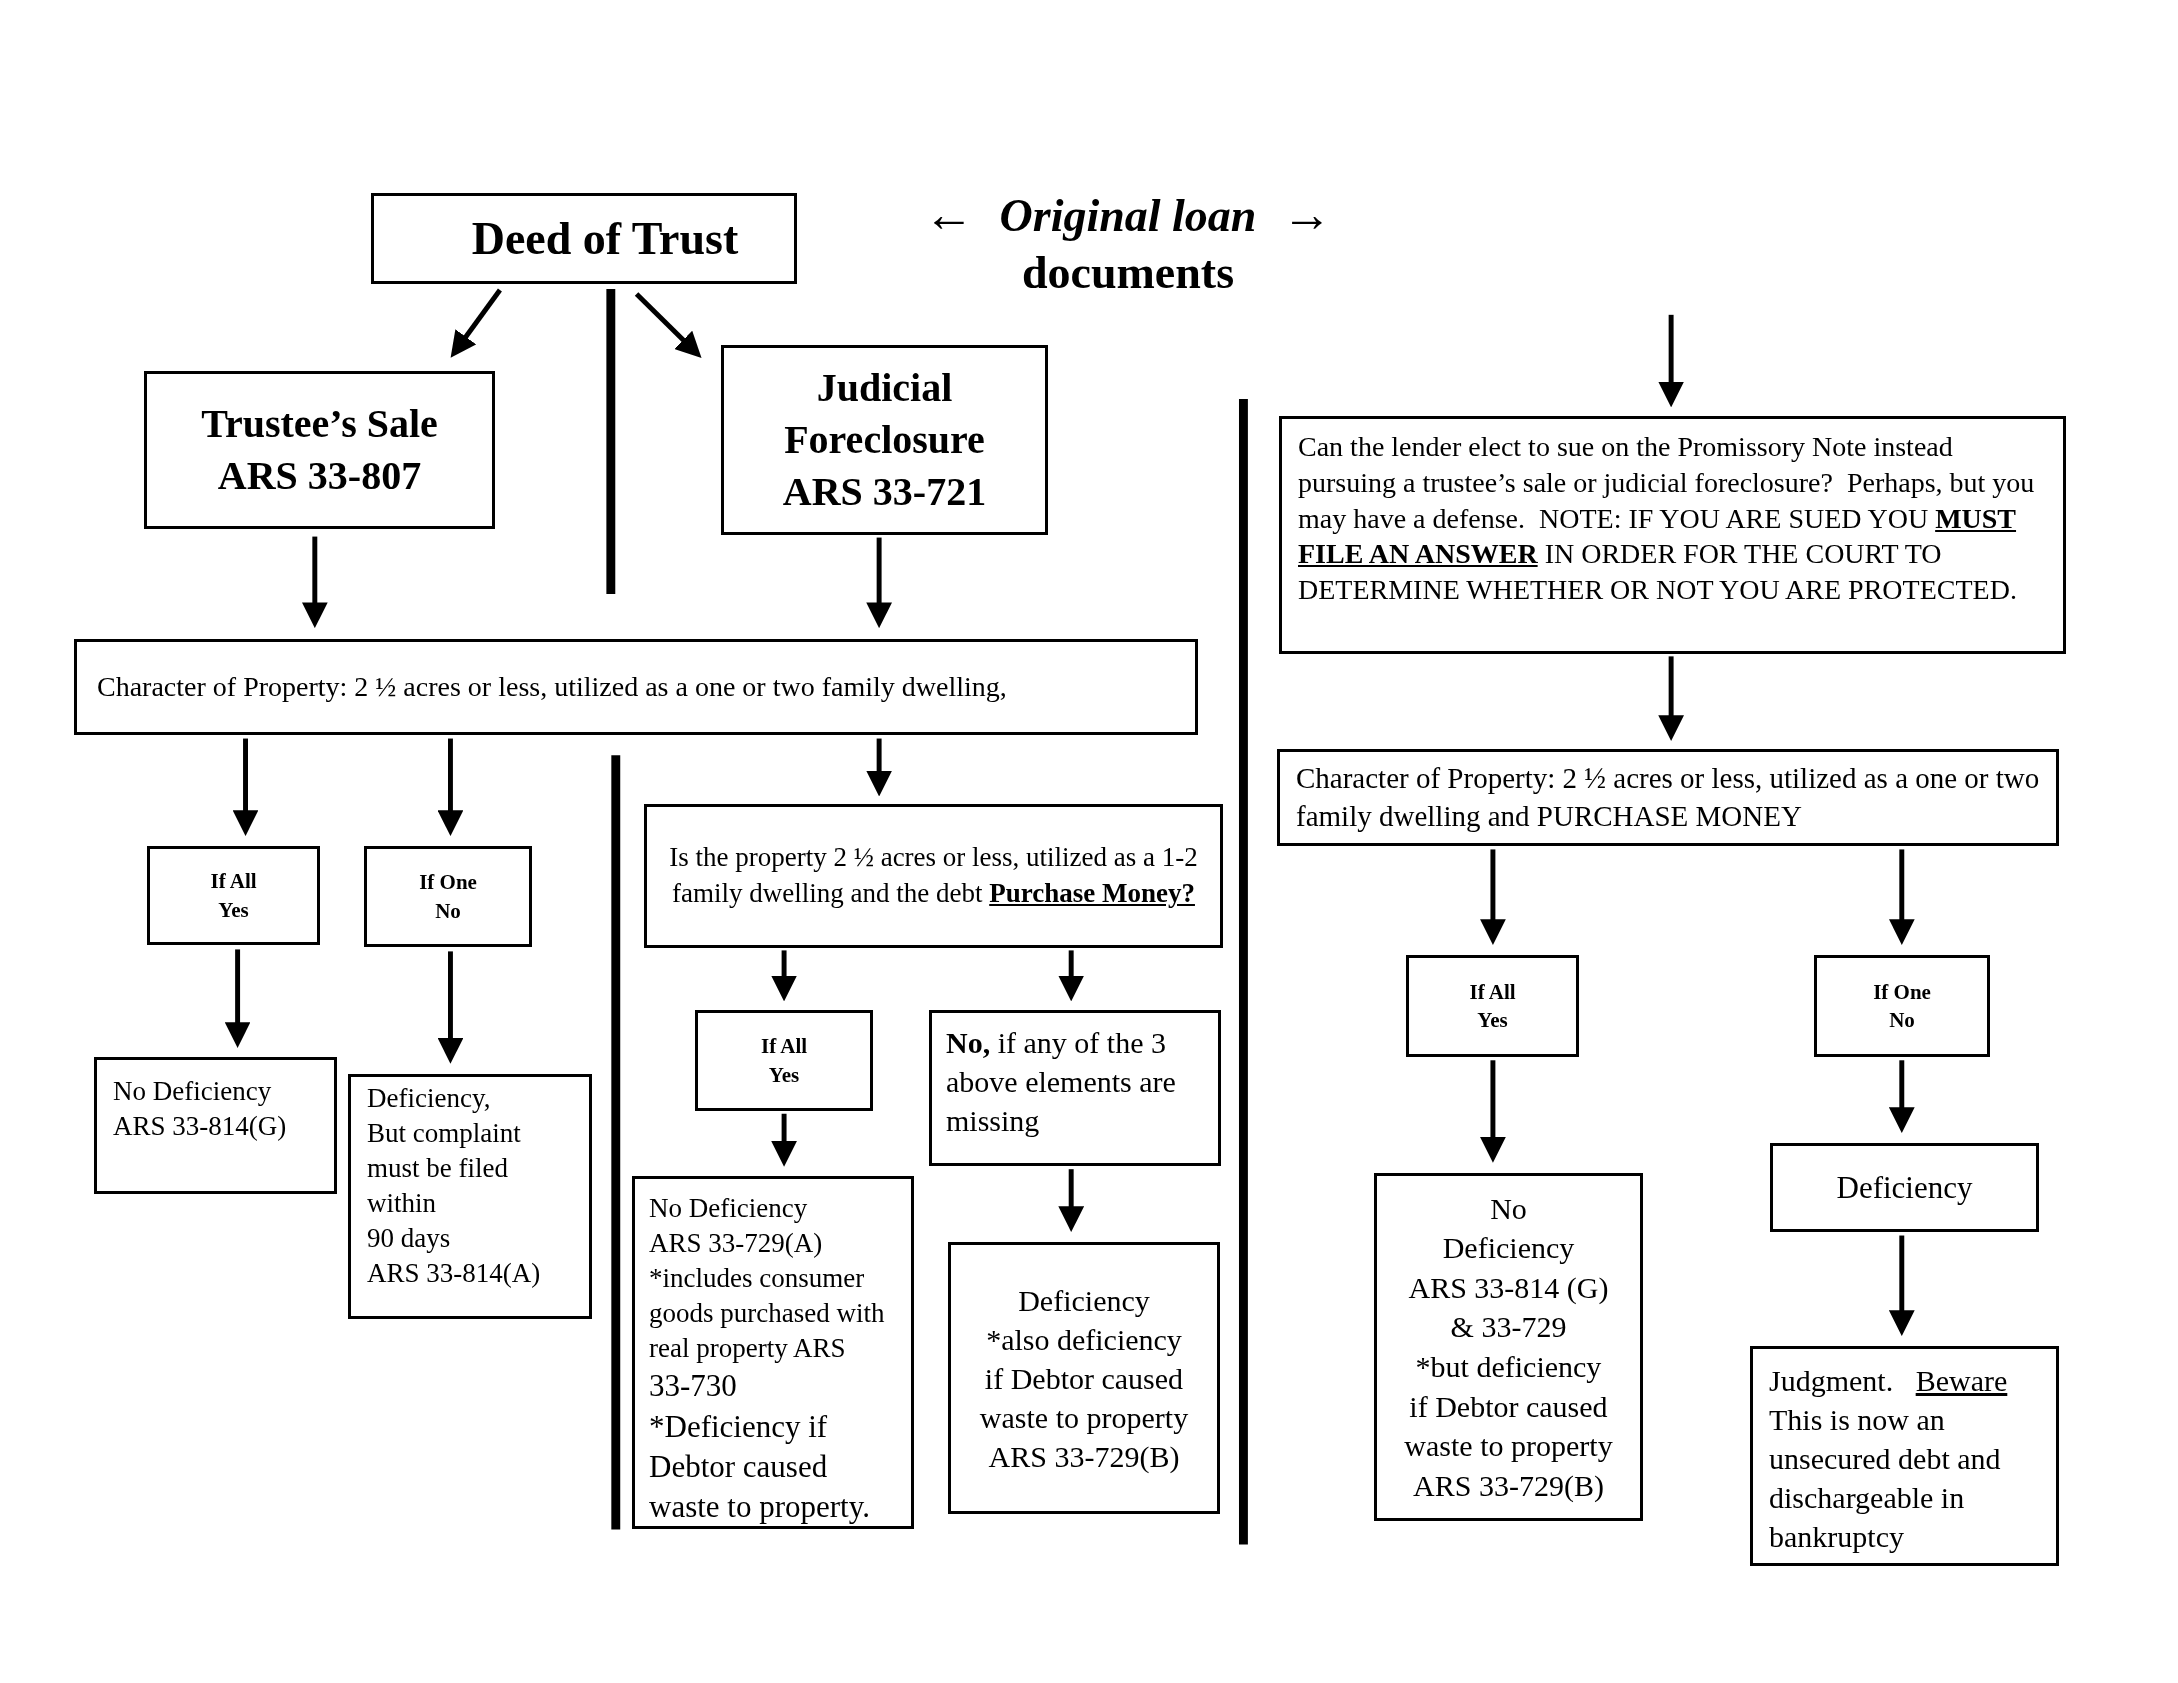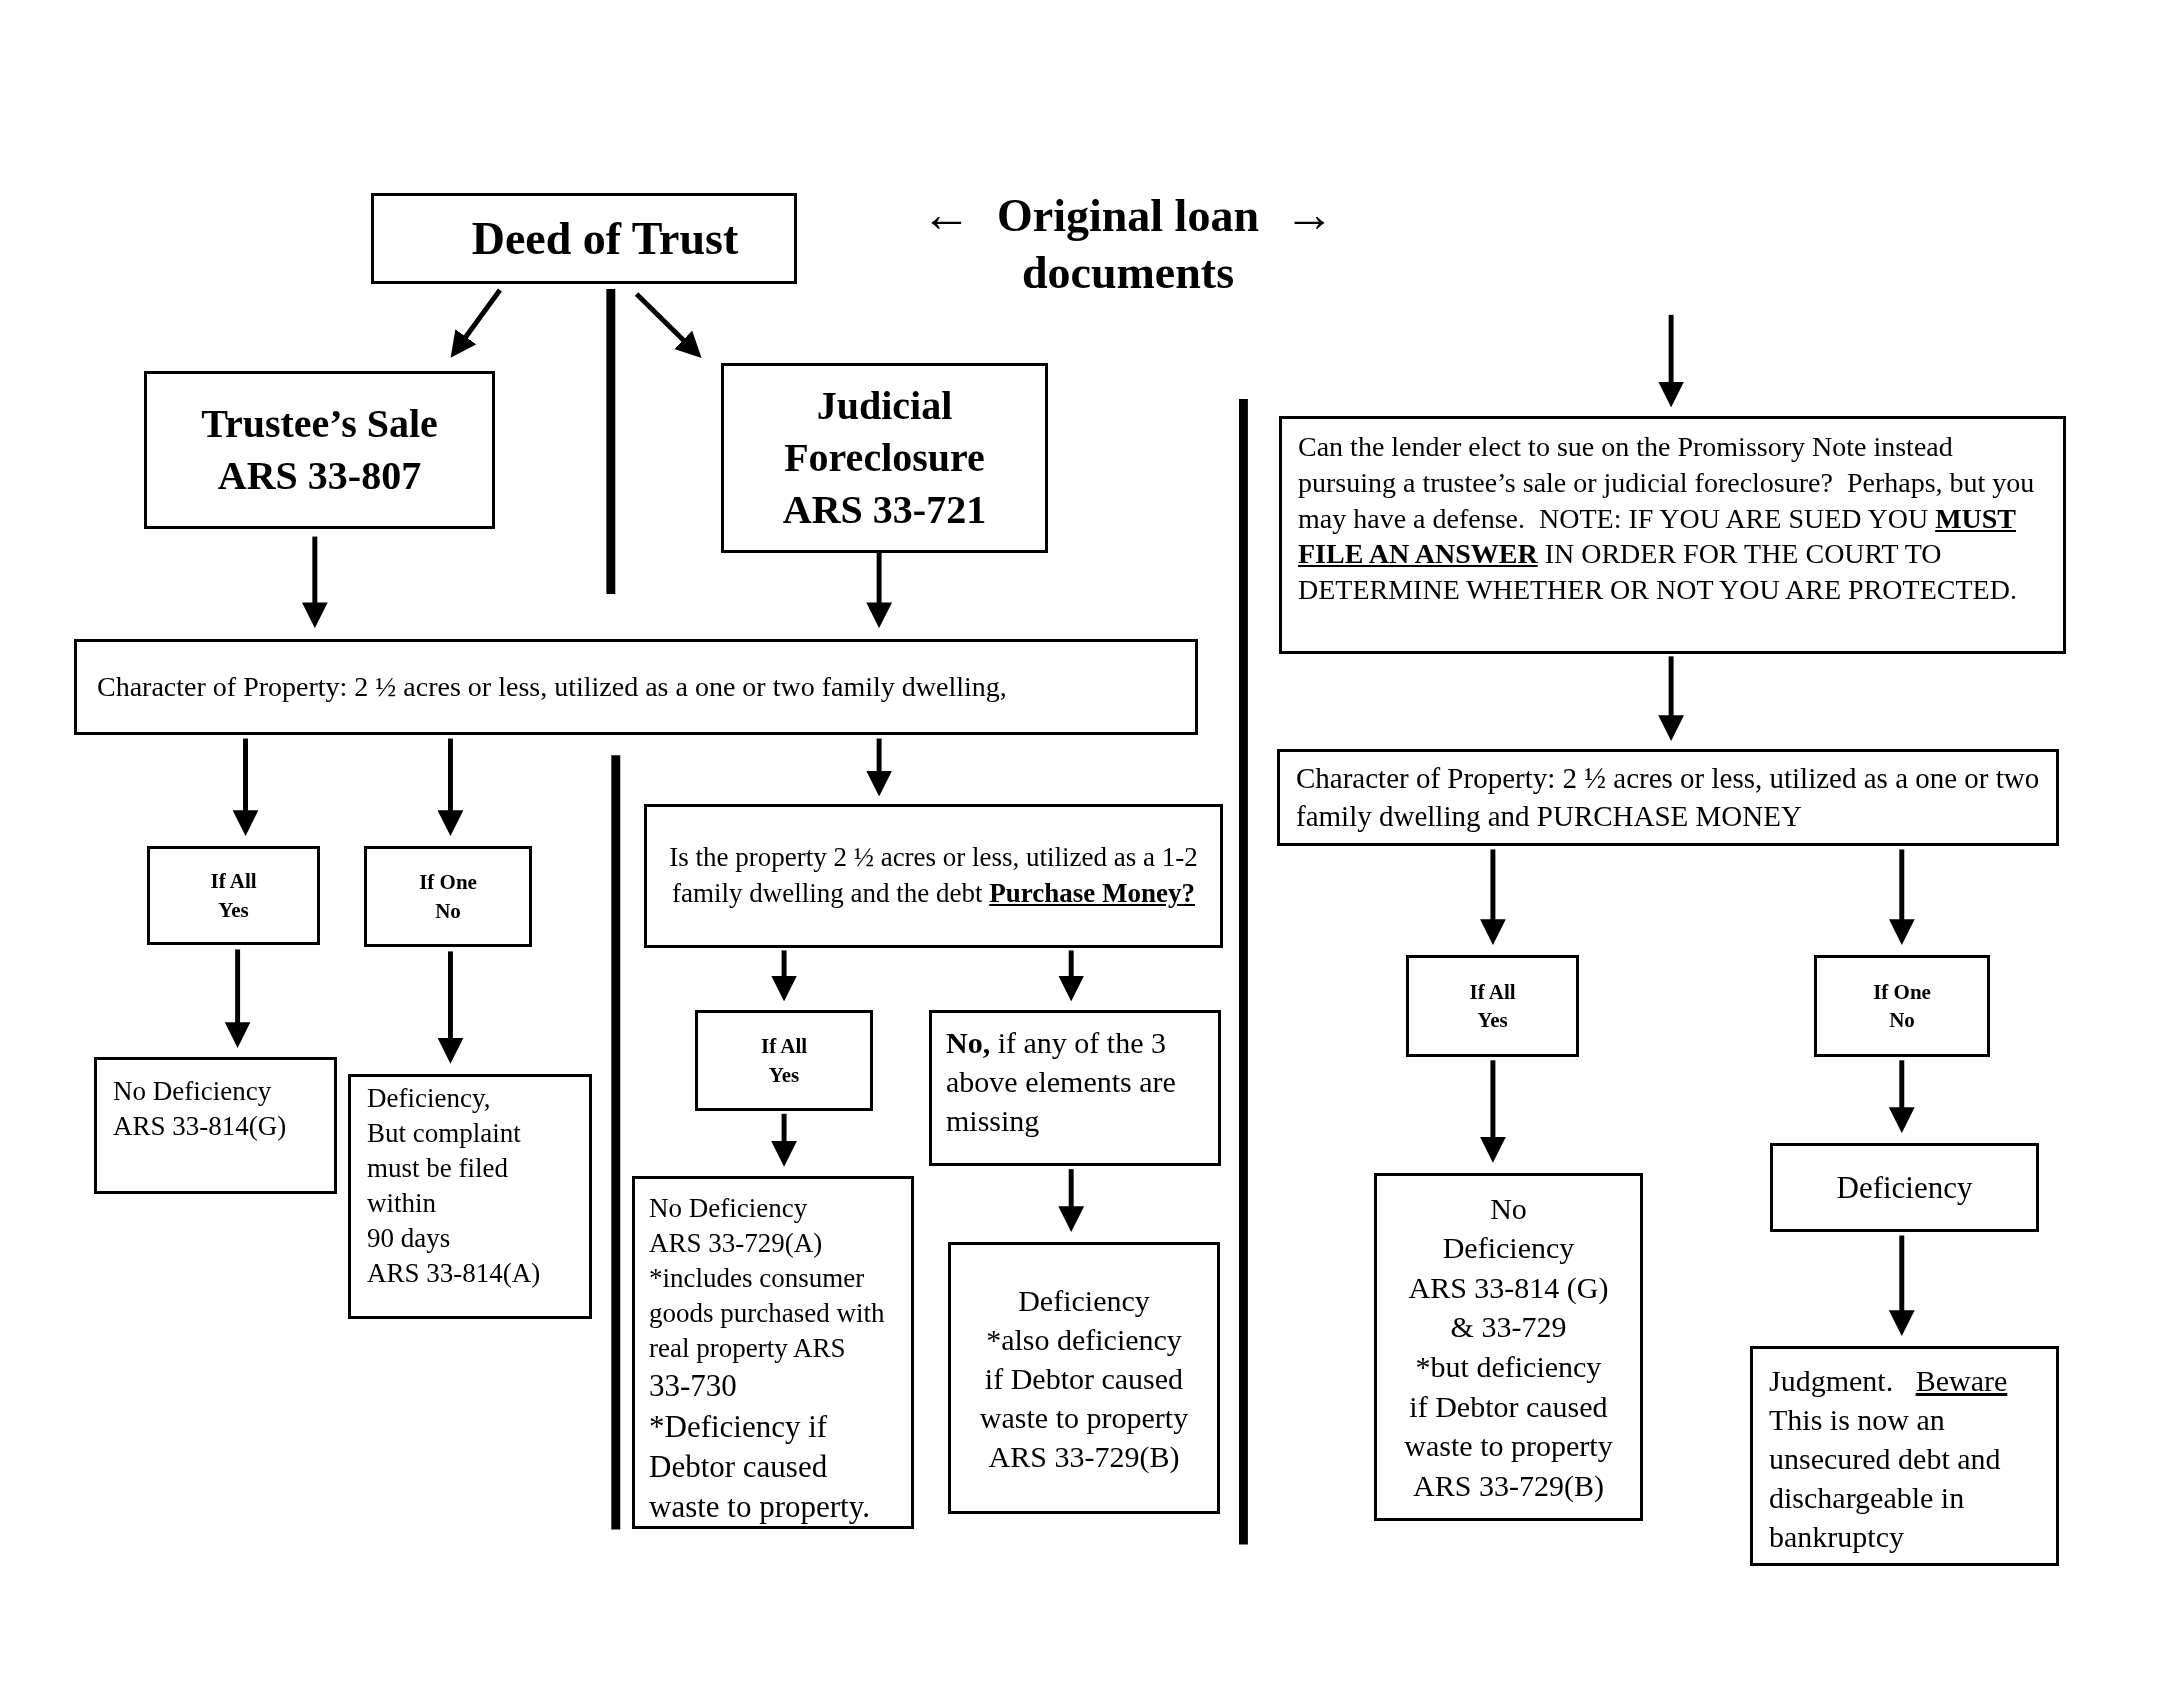--- a/index.html
+++ b/index.html
@@ -61,33 +61,33 @@
     </g>
   </svg>
 
   <div class="box flex title" style="left:371px;top:193px;width:426px;height:91px;">
     <span>Deed of Trust</span>
   </div>
 
   <div style="position:absolute;left:851px;top:184px;width:554px;text-align:center;font-weight:bold;font-size:46px;line-height:1.22;">
     <div>
       <span class="arrow-glyph">←</span>
-      <span style="margin:16px 14px;">Original loan</span>
+      <span style="margin:16px 14px;font-style:italic;">Original loan</span>
       <span class="arrow-glyph">→</span>
     </div>
     <div>documents</div>
   </div>
 
 
   <div class="box flex subtitle" style="left:144px;top:371px;width:351px;height:158px;">
     <span class="pre">Trustee’s Sale
 ARS 33-807</span>
   </div>
 
-  <div class="box flex subtitle" style="left:721px;top:345px;width:327px;height:190px;margin-top:18px;">
+  <div class="box flex subtitle" style="left:721px;top:345px;width:327px;height:190px;">
     <span class="pre">Judicial
 Foreclosure
 ARS 33-721</span>
   </div>
 
   <div class="box vflex" style="left:74px;top:639px;width:1124px;height:96px;padding:0 20px;font-size:28px;">
     <span>Character of Property: 2 ½ acres or less, utilized as a one or two family dwelling,</span>
   </div>
 
   <div class="box flex ifbox" style="left:147px;top:846px;width:173px;height:99px;">

